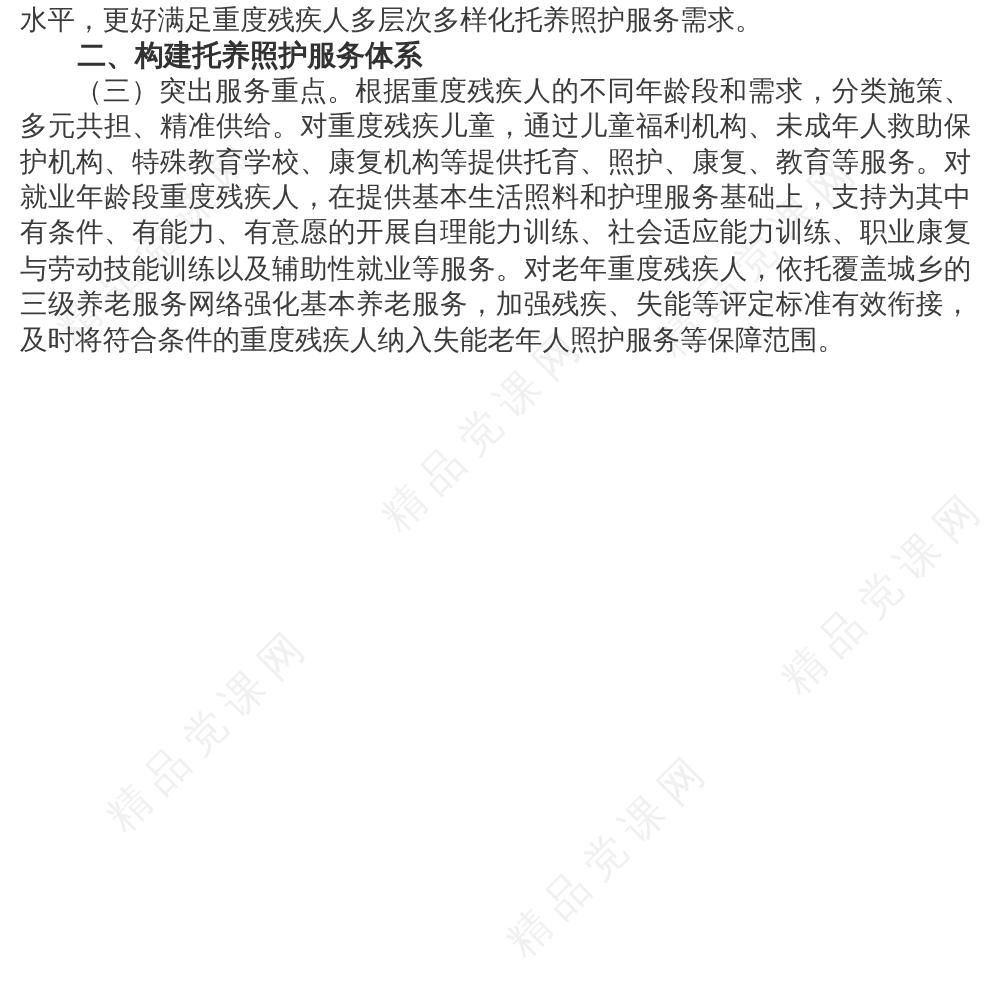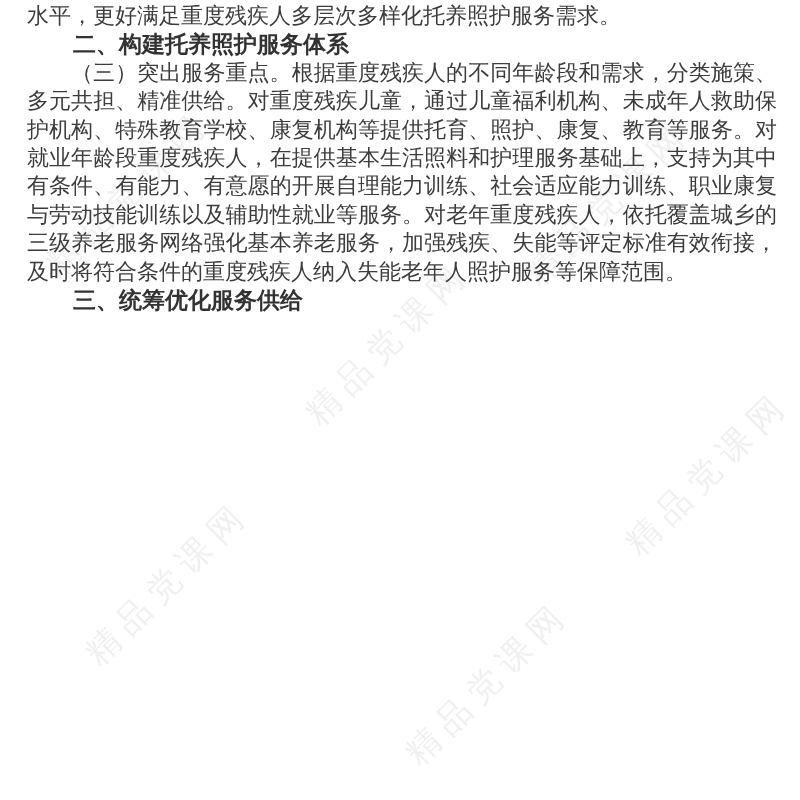--- a/index.html
+++ b/index.html
@@ -31,21 +31,21 @@
     color: #8f8f8f;
     opacity: 0.13;
     white-space: nowrap;
   }
   
   .page {
     position: absolute;
     inset: 0;
     z-index: 1;
     box-sizing: border-box;
-    padding: 2px 23px 0 27px;
+    padding: 2px 23px 0 16px;
     font-family: "Liberation Serif", "DejaVu Serif", serif;
     font-size: 22px;
     line-height: 28.4px;
     color: #3c3c3c;
     text-align: justify;
   }
   .page p {
     margin: 0;
   }
   .para-indent {
@@ -80,16 +80,15 @@
   <div class="page">
     <p class="para-continuation">水平，更好满足重度残疾人多层次多样化托养照护服务需求。</p>
 
     <p class="section-heading">二、构建托养照护服务体系</p>
 
 
 
     <p class="para-indent">（三）突出服务重点。根据重度残疾人的不同年龄段和需求，分类施策、多元共担、精准供给。对重度残疾儿童，通过儿童福利机构、未成年人救助保护机构、特殊教育学校、康复机构等提供托育、照护、康复、教育等服务。对就业年龄段重度残疾人，在提供基本生活照料和护理服务基础上，支持为其中有条件、有能力、有意愿的开展自理能力训练、社会适应能力训练、职业康复与劳动技能训练以及辅助性就业等服务。对老年重度残疾人，依托覆盖城乡的三级养老服务网络强化基本养老服务，加强残疾、失能等评定标准有效衔接，及时将符合条件的重度残疾人纳入失能老年人照护服务等保障范围。</p>
 
 
-    <p class="section-heading">三、统筹优化服务供给</p>
   </div>
 
 </div>
 
 </body></html>

